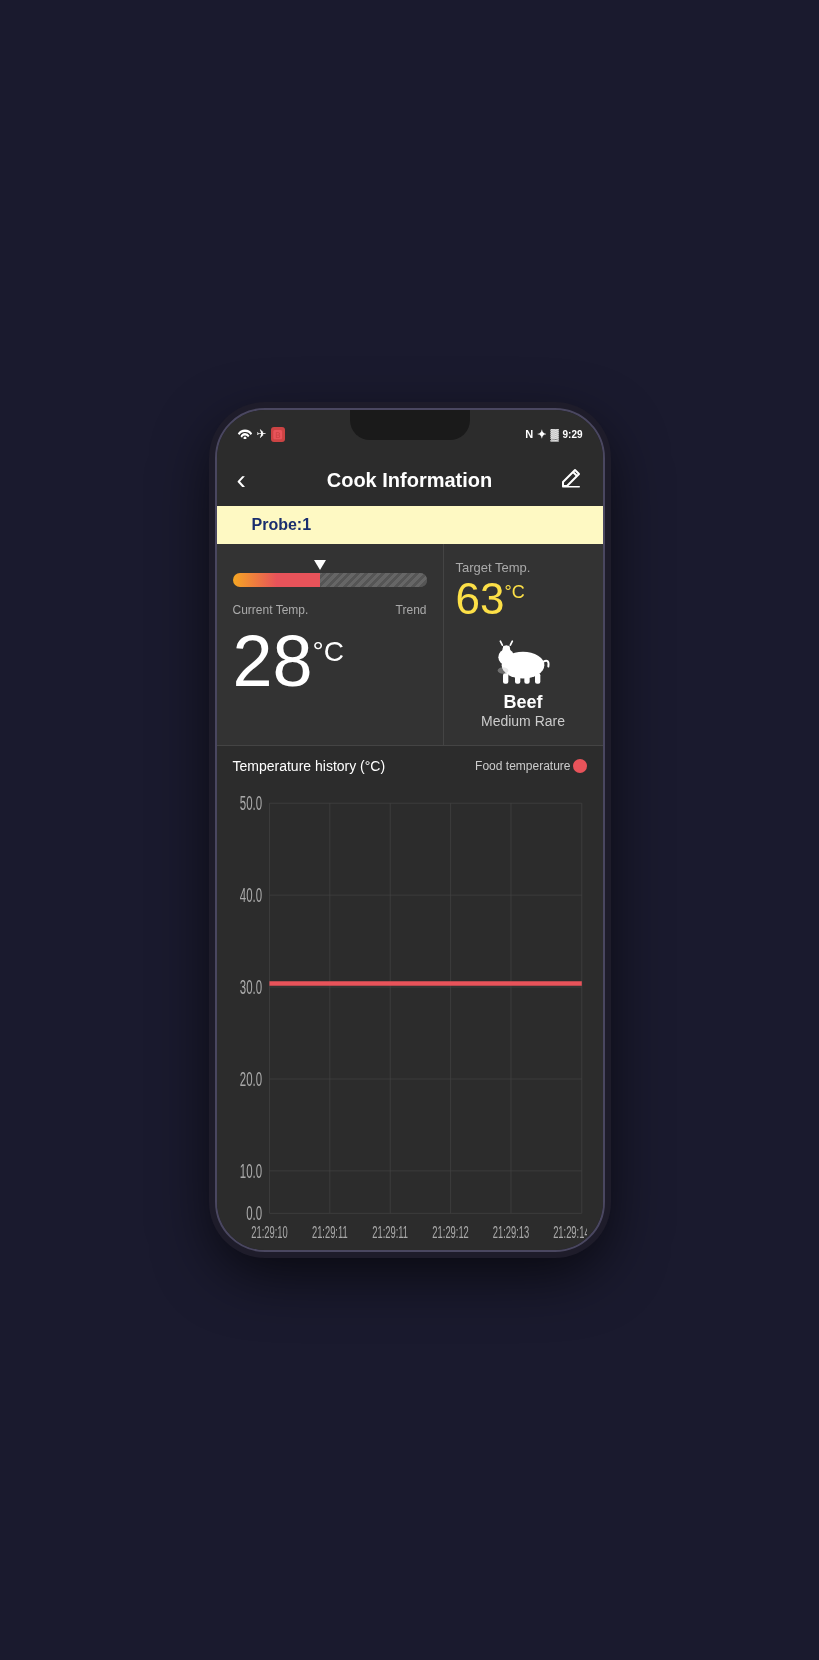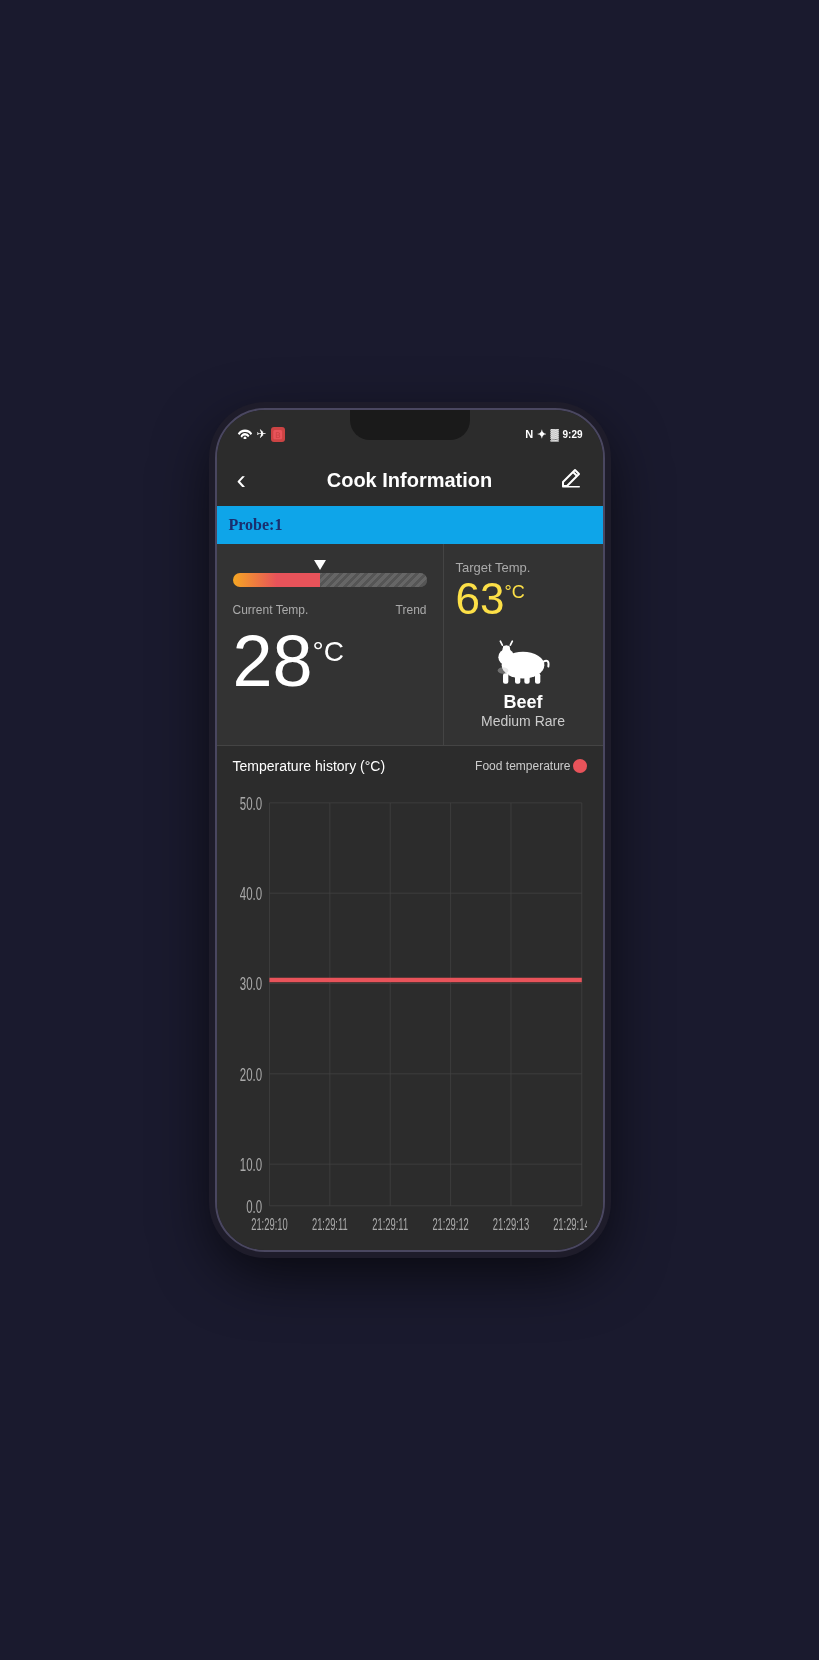--- a/index.html
+++ b/index.html
@@ -100,24 +100,23 @@
     .header-edit {
       color: white;
       font-size: 20px;
       cursor: pointer;
       width: 32px;
       text-align: right;
     }
 
     
     .probe-banner {
-      background: #0ea5e9;
-      padding: 10px 12px;
-      flex-shrink: 0;
-      font-family: Liberation Serif, serif;
+      background: #fef9c3;
+      padding: 10px 35px;
+      flex-shrink: 0;
     }
 
     .probe-label {
       color: #1a2e6e;
       font-size: 16px;
       font-weight: 700;
     }
 
     
     .info-section {
@@ -242,21 +241,21 @@
 
     .food-doneness {
       color: #ccc;
       font-size: 14px;
       text-align: center;
     }
 
     
     .chart-section {
       flex: 1;
-      padding: 12px 16px 16px 16px;
+      padding: 12px 16px 8px 16px;
       display: flex;
       flex-direction: column;
       background: #2c2c2c;
       min-height: 0;
     }
 
     .chart-header {
       display: flex;
       justify-content: space-between;
       align-items: center;

